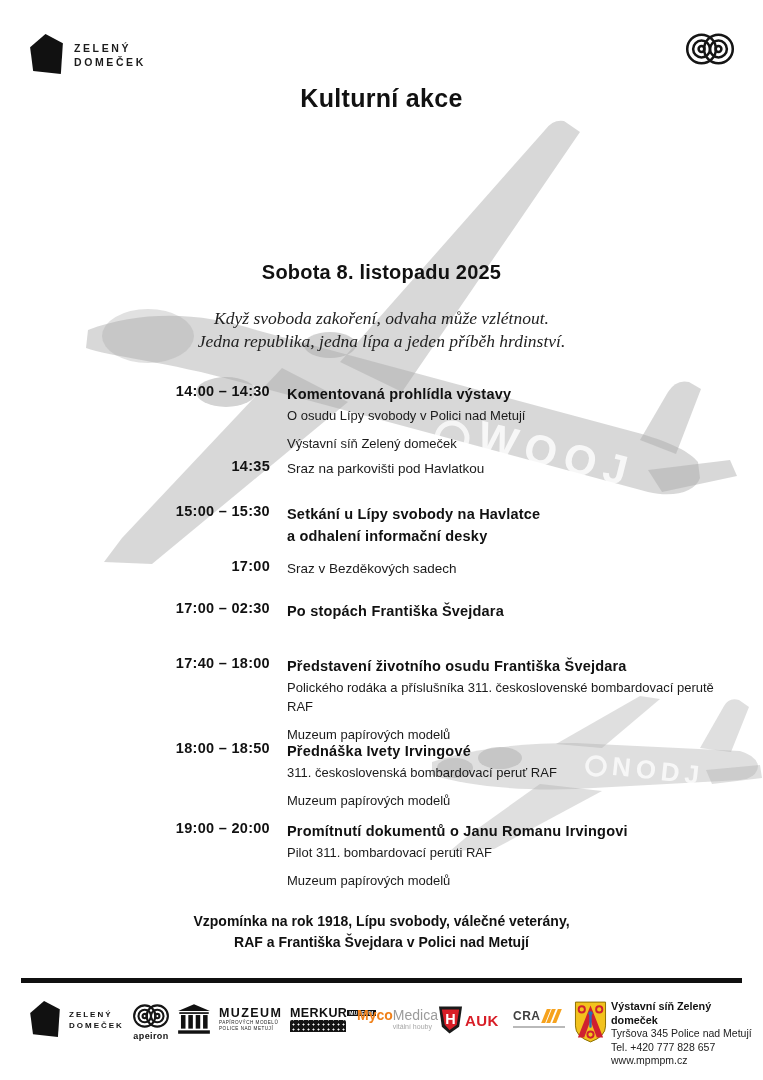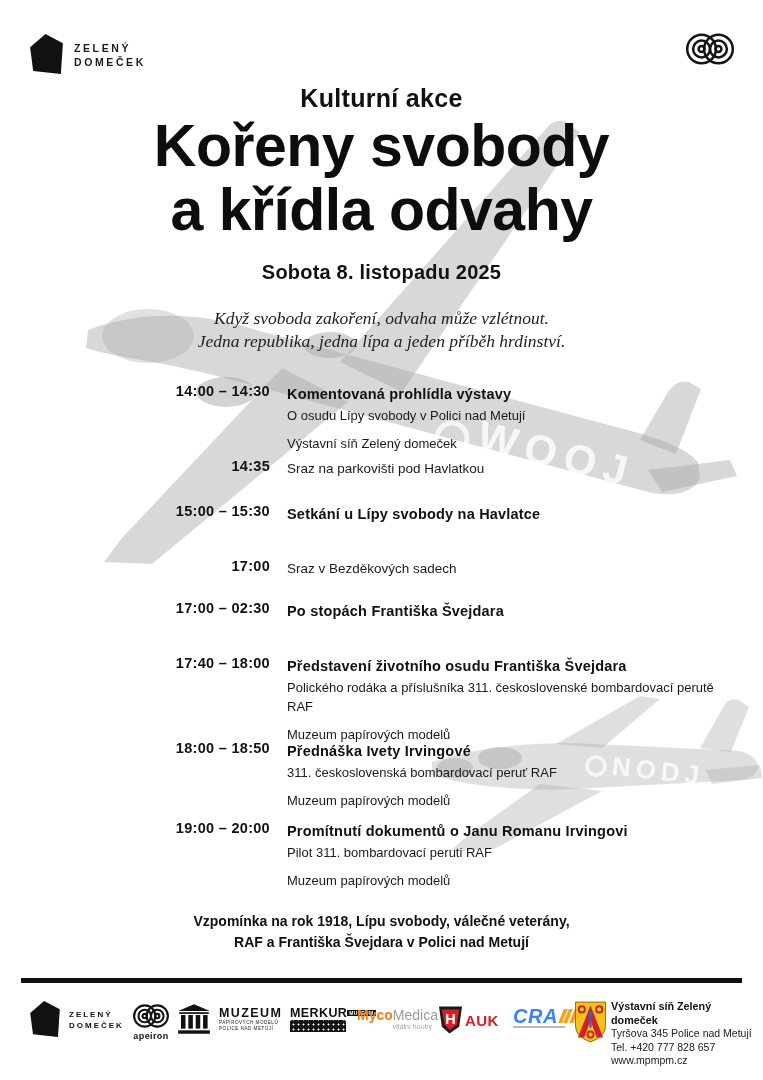--- a/index.html
+++ b/index.html
@@ -56,21 +56,21 @@
   .s-myco{top:1008px;left:357px;flex-direction:column;align-items:flex-end;gap:0;}
   .s-myco .line1{font-size:14px;line-height:15px;}
   .s-myco .p1{color:#f08019;font-weight:800;}
   .s-myco .p2{color:#9b9b9b;font-weight:500;}
   .s-myco .sub{font-size:7px;color:#a7a7a7;margin-right:6px;}
   .s-hauk{top:1005px;left:438px;gap:2px;}
   .s-hauk svg{width:25px;height:30px;}
   .s-hauk .txt{font-size:15px;font-weight:800;color:#d81e27;letter-spacing:.4px;}
   .s-cra{top:1008px;left:513px;flex-direction:column;align-items:flex-start;gap:2px;}
   .s-cra .line{display:flex;align-items:center;gap:3px;}
-  .s-cra .txt{font-size:20px;font-weight:800;color:#3b82f6;letter-spacing:.5px;line-height:16px;font-style:italic;}
+  .s-cra .txt{font-size:12px;font-weight:800;color:#404040;letter-spacing:.5px;line-height:16px;}
   .s-cra .slashes{display:flex;gap:2px;}
   .s-cra .slash{width:3.5px;height:14px;background:#f6a21d;transform:skewX(-22deg);}
   .s-cra .fine{width:52px;height:2px;background:#b9b9b9;}
   .s-coat{top:1000px;left:574px;}
   .s-coat svg{width:33px;height:44px;}
   .contact{position:absolute;top:1000px;left:611px;width:150px;font-size:10.5px;line-height:13.5px;color:#222;}
   .contact .c-name{font-weight:800;font-size:10.8px;color:#111;}
 </style>
 </head>
 <body>
@@ -130,24 +130,20 @@
       <circle cx="22" cy="21" r="17"></circle>
         <circle cx="22" cy="21" r="10"></circle>
         <circle cx="22" cy="21" r="3.5"></circle>
       <circle cx="42" cy="21" r="17"></circle>
         <circle cx="42" cy="21" r="10"></circle>
         <circle cx="42" cy="21" r="3.5"></circle>
     </g>
   </svg>
 
   <div class="kicker">Kulturní akce</div>
-  <div class="main-title">
-    <div>Kořeny svobody</div>
-    <div>a křídla odvahy</div>
-  </div>
   <div class="date-line">Sobota 8. listopadu 2025</div>
   <div class="tagline">
     <div>Když svoboda zakoření, odvaha může vzlétnout.</div>
     <div>Jedna republika, jedna lípa a jeden příběh hrdinství.</div>
   </div>
 
   <div class="schedule">
 
     <div class="row" style="top:9px">
       <div class="time">14:00 – 14:30</div>
@@ -162,20 +158,21 @@
       <div class="time">14:35</div>
       <div class="body">
         <div class="ev-plain">Sraz na parkovišti pod Havlatkou</div>
       </div>
     </div>
 
     <div class="row" style="top:129px">
       <div class="time">15:00 – 15:30</div>
       <div class="body">
         <div class="ev-title">Setkání u Lípy svobody na Havlatce</div>
+        <div class="ev-title">a odhalení informační desky</div>
       </div>
     </div>
 
     <div class="row" style="top:184px">
       <div class="time">17:00</div>
       <div class="body">
         <div class="ev-plain">Sraz v Bezděkových sadech</div>
       </div>
     </div>
 

